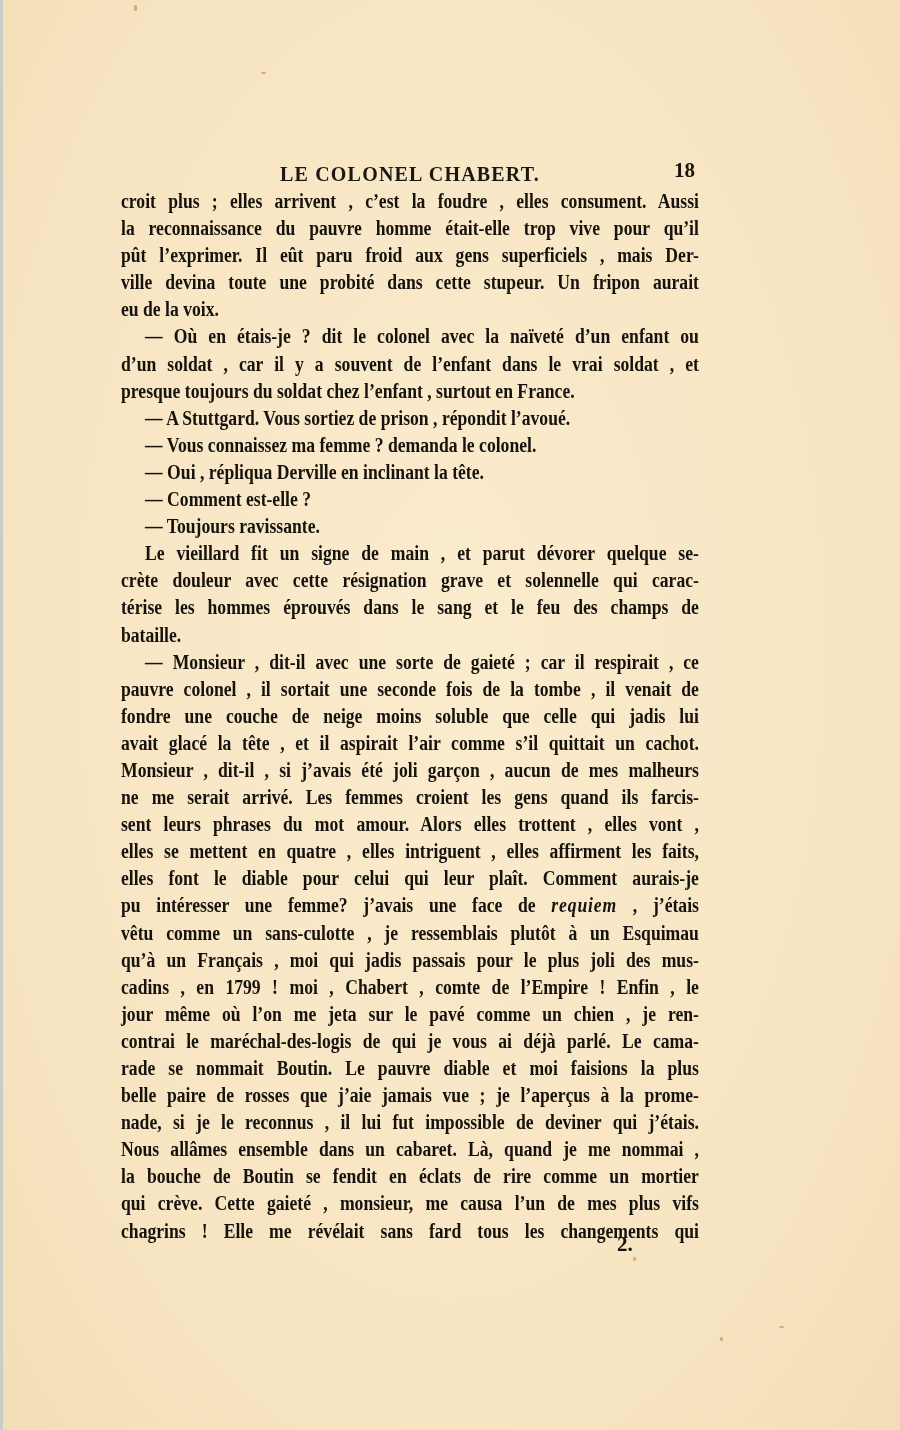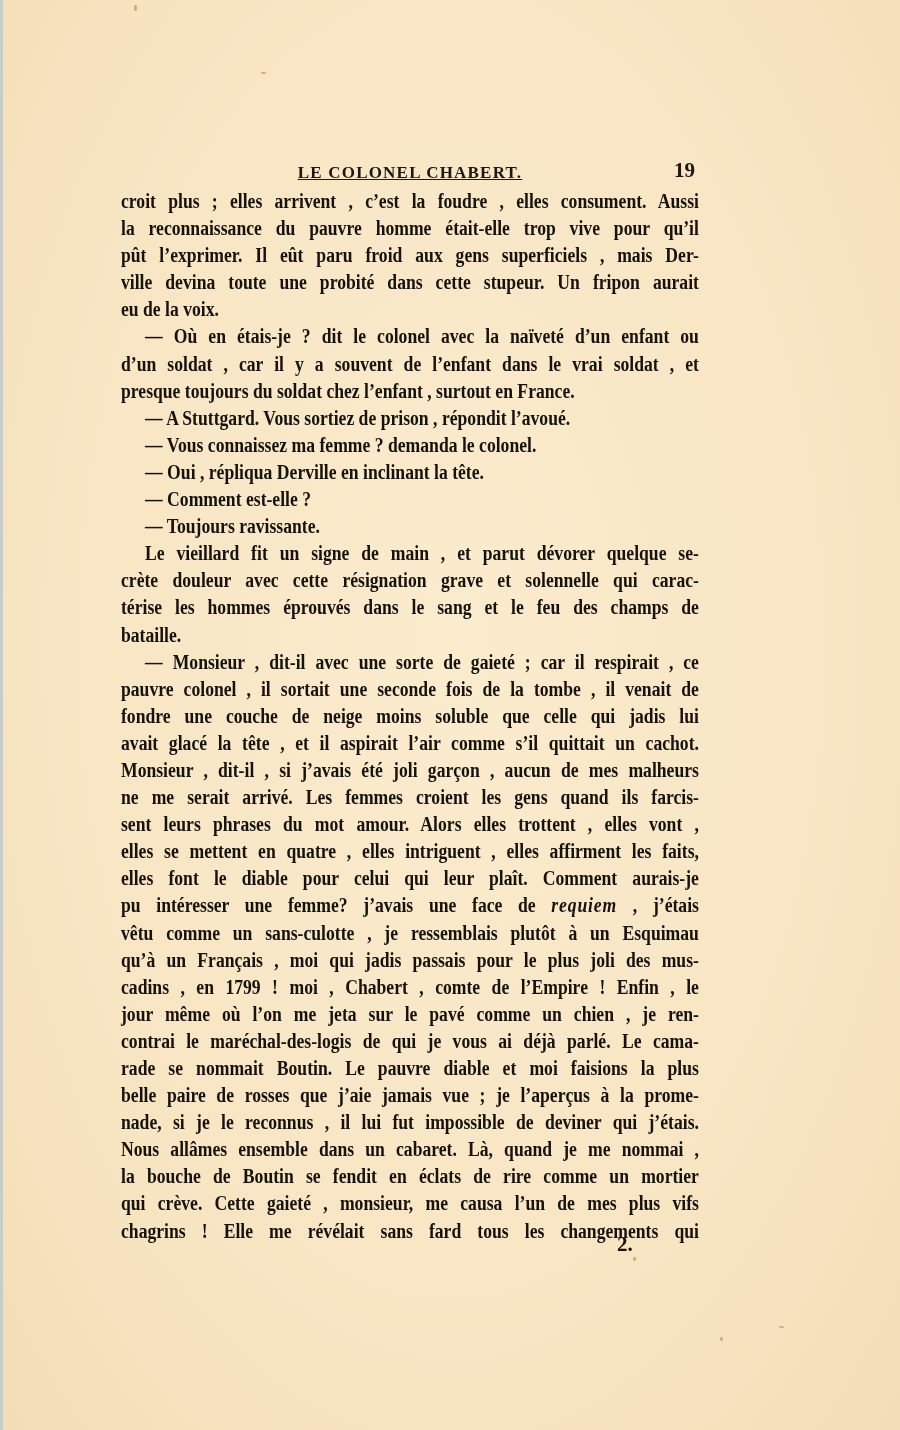--- a/index.html
+++ b/index.html
@@ -13,21 +13,21 @@
       background: radial-gradient(ellipse at 50% 45%, #fbecce 0%, #f7e4c1 70%, #f3ddb6 100%);
       border-left: 3px solid #c9cdc8;
       box-sizing: border-box;
     }
     .header {
       position: absolute; top: 158px; left: 118px; width: 578px; height: 28px;
       font-family: "Liberation Serif", serif; color: #1b1712;
     }
     .running-title {
       position: absolute; left: 0; right: 0; text-align: center;
-      font-size: 17px; font-weight: bold; letter-spacing: 1.2px; top: 5px; text-decoration: underline;
+      font-size: 20px; font-weight: bold; letter-spacing: 1.2px; top: 5px;
     }
     .page-number {
       position: absolute; right: 4px; top: 0; font-size: 21px; font-weight: bold;
     }
     .body-text {
       position: absolute; top: 188px; left: 118px; width: 578px;
       font-family: "Liberation Serif", serif; font-size: 20.5px; color: #16120d;
       line-height: 27.1px; font-weight: bold; transform: scaleX(0.86); transform-origin: left top;
     }
     .line {
@@ -42,21 +42,21 @@
       font-family: "Liberation Serif", serif; font-size: 21px; font-weight: bold; color: #16120d;
     }
     .speck { position: absolute; background: #c99a5a; border-radius: 1px; opacity: 0.7; }
   </style>
 </head>
 <body>
 
 <div class="page">
   <div class="header">
     <span class="running-title">LE COLONEL CHABERT.</span>
-    <span class="page-number">19</span>
+    <span class="page-number">18</span>
   </div>
 
   <div class="body-text" id="body-text">
       <span class="line">croit plus ; elles arrivent , c’est la foudre , elles consument. Aussi</span>
       <span class="line">la reconnaissance du pauvre homme était-elle trop vive pour qu’il</span>
       <span class="line">pût l’exprimer. Il eût paru froid aux gens superficiels , mais Der-</span>
       <span class="line">ville devina toute une probité dans cette stupeur. Un fripon aurait</span>
       <span class="line last">eu de la voix.</span>
       <span class="line indent">— Où en étais-je ? dit le colonel avec la naïveté d’un enfant ou</span>
       <span class="line">d’un soldat , car il y a souvent de l’enfant dans le vrai soldat , et</span>

